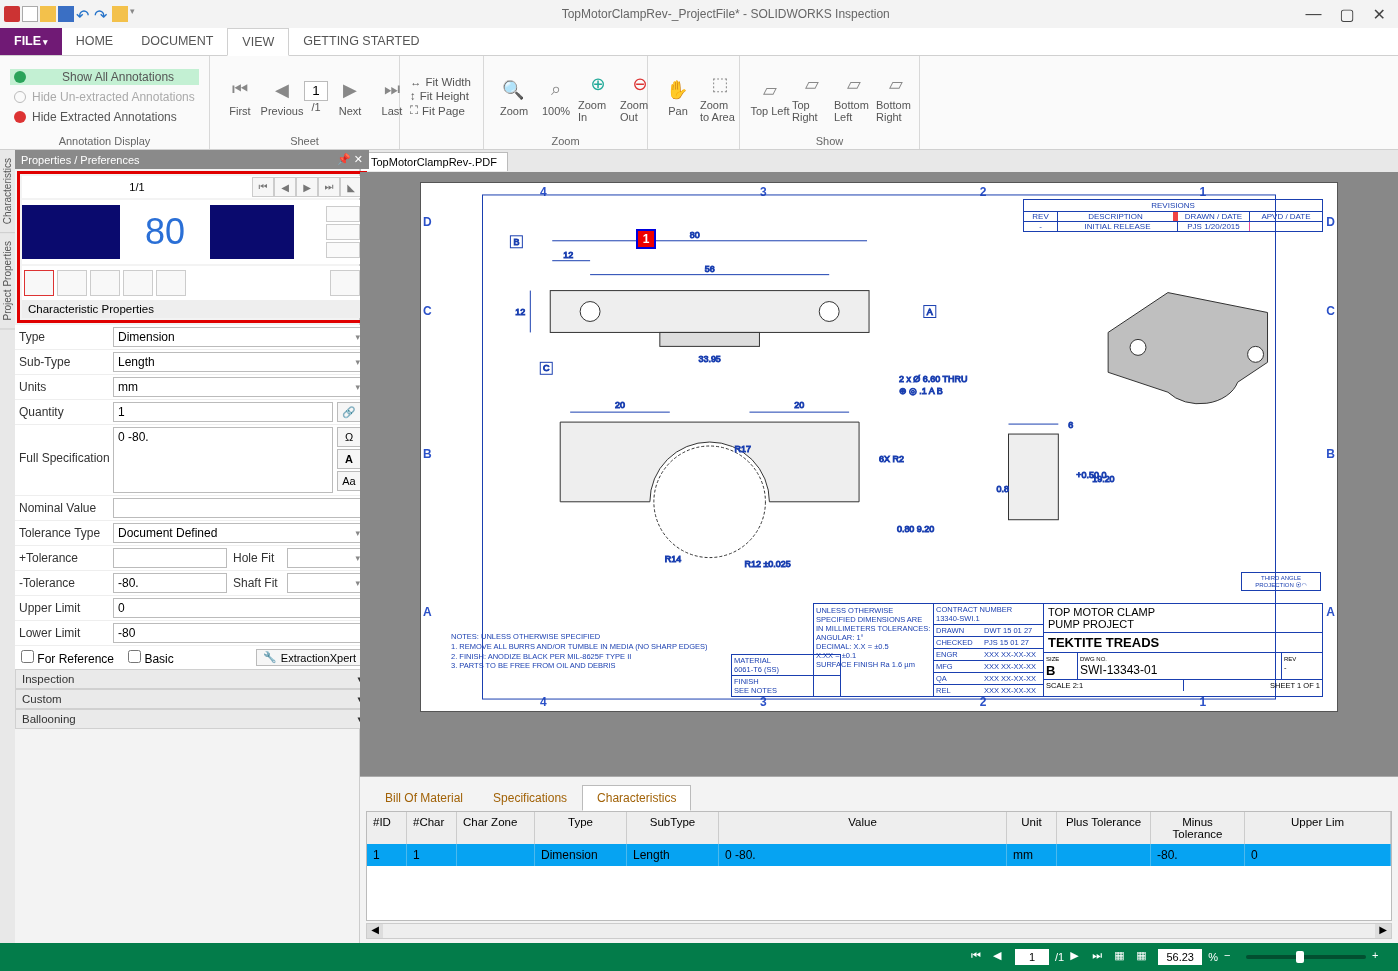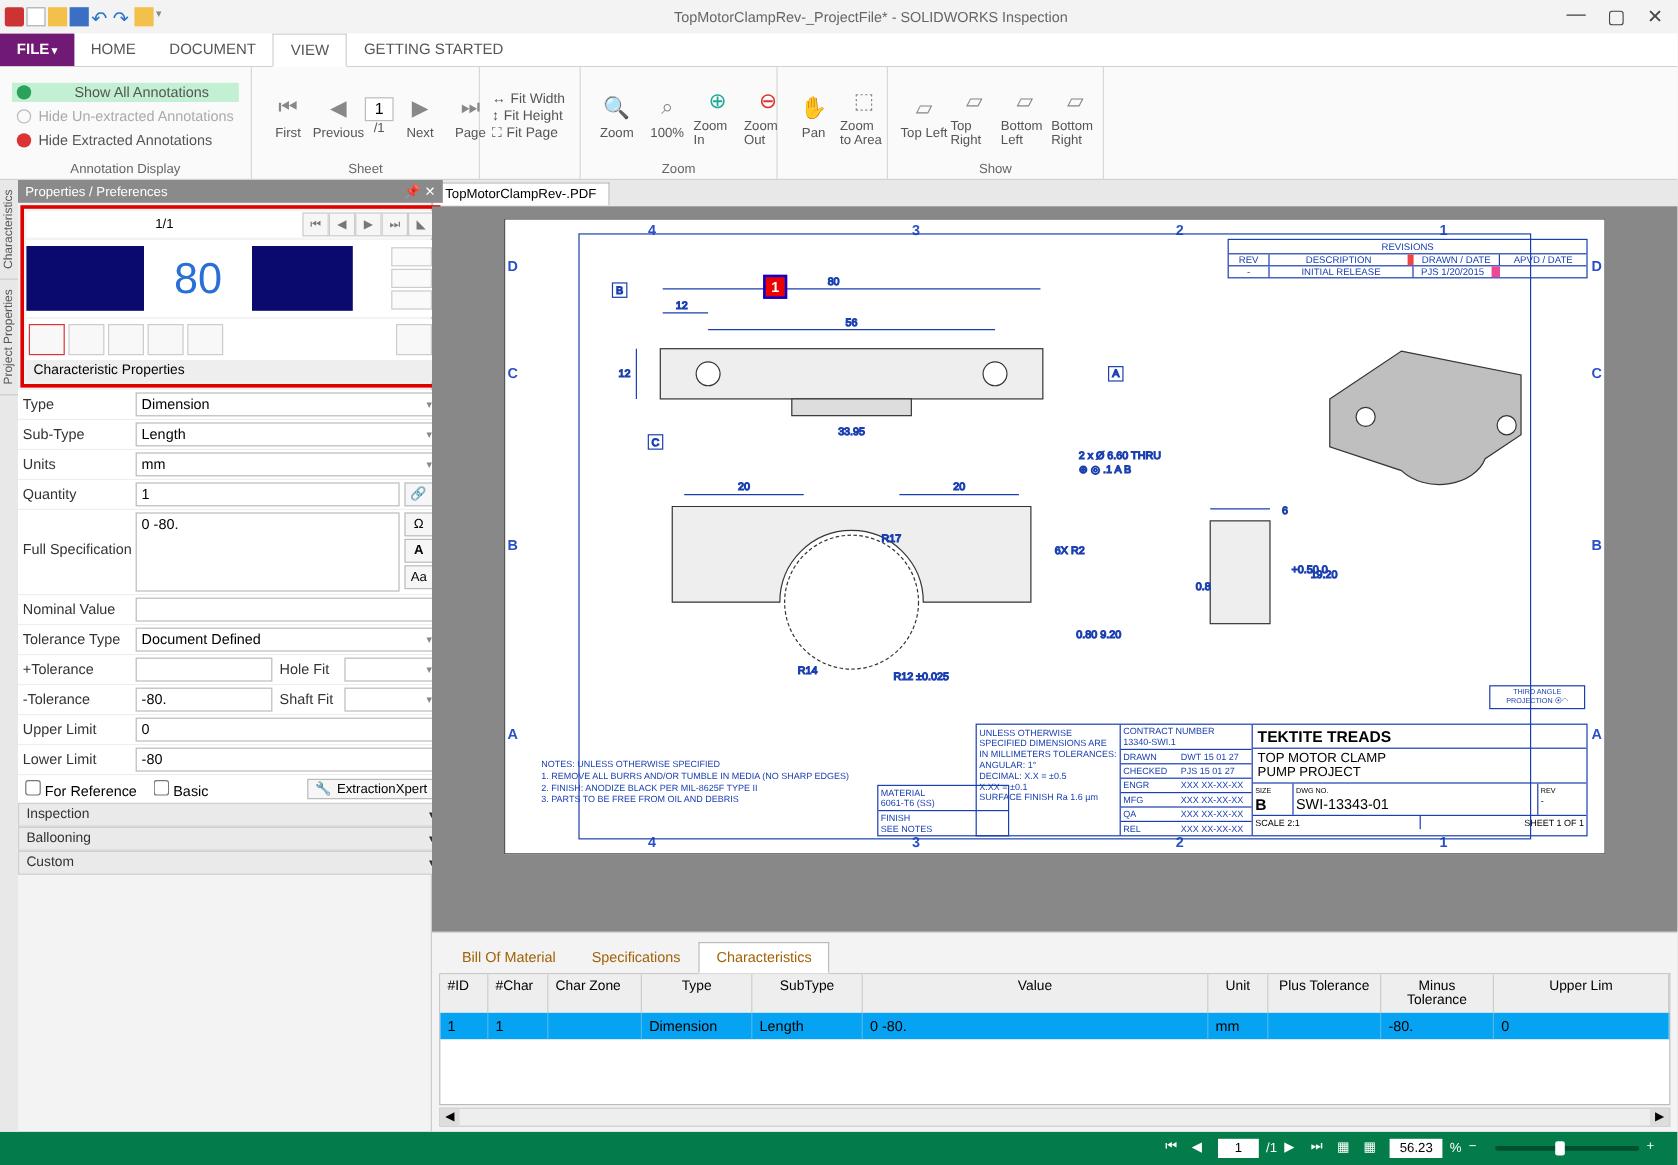--- a/index.html
+++ b/index.html
@@ -162,21 +162,21 @@
       <div style="display:flex;flex-direction:column;align-items:center;font-size:11px;color:#555;">
         <input type="text" style="width: 24px; height: 20px; border: 1px solid rgb(187, 187, 187); text-align: center;" value="1">
         <span>/1</span>
       </div>
       <div class="rbtn">
           <div class="glyph">▶</div>
           <span>Next</span>
         </div>
       <div class="rbtn">
           <div class="glyph">⏭</div>
-          <span>Page</span>
+          <span>Last</span>
         </div>
     </div>
     <div class="label">Sheet</div>
   </div>
   <div class="rgroup" style="width:84px;">
     <div class="body">
         <div class="fit-list">
       <div class="r">
             <span>↔</span>
             <span>Fit Width</span>
@@ -373,25 +373,25 @@
         <div class="xbtn">
             <span>🔧</span>
             <span>ExtractionXpert</span>
           </div>
       </div>
       <div class="sectionhdr">
           <span>Inspection</span>
           <span style="font-size:9px;">▾</span>
         </div>
       <div class="sectionhdr">
+          <span>Custom</span>
+          <span style="font-size:9px;">▾</span>
+        </div>
+      <div class="sectionhdr">
           <span>Ballooning</span>
-          <span style="font-size:9px;">▾</span>
-        </div>
-      <div class="sectionhdr">
-          <span>Custom</span>
           <span style="font-size:9px;">▾</span>
         </div>
     </div>
   </div>
 
   <div class="mainarea">
     <div class="doctab">
       <div class="t">TopMotorClampRev-.PDF</div>
     </div>
     <div class="drawarea">
@@ -477,21 +477,21 @@
           <div style="text-align:center;border-bottom:1px solid #1a3fb0;padding:1px;">REVISIONS</div>
           <div style="display:flex;border-bottom:1px solid #1a3fb0;">
             <div style="width:34px;text-align:center;border-right:1px solid #1a3fb0;">REV</div>
             <div style="flex:1;text-align:center;border-right:5px solid #ef4444;">DESCRIPTION</div>
             <div style="width:72px;text-align:center;border-right:1px solid #1a3fb0;">DRAWN / DATE</div>
             <div style="width:72px;text-align:center;">APVD / DATE</div>
           </div>
           <div style="display:flex;">
             <div style="width:34px;text-align:center;border-right:1px solid #1a3fb0;">-</div>
             <div style="flex:1;text-align:center;border-right:1px solid #1a3fb0;">INITIAL RELEASE</div>
-            <div style="width:72px;text-align:center;border-right:7px solid #ec4899;">PJS 1/20/2015</div>
+            <div style="width:72px;text-align:center;border-right:1px solid #ec4899;">PJS 1/20/2015</div>
             <div style="width:72px;text-align:center;"></div>
           </div>
         </div>
 
         <div style="position:absolute;right:16px;bottom:120px;font-size:6px;color:#1a3fb0;border:1px solid #1a3fb0;padding:2px 4px;text-align:center;width:80px;"><span>THIRD ANGLE PROJECTION</span> ⦿◠</div>
 
         <div style="position:absolute;left:30px;bottom:40px;font-size:7.5px;color:#1a3fb0;line-height:1.3;">
           <div>NOTES:  UNLESS OTHERWISE SPECIFIED</div>
           <div>1. REMOVE ALL BURRS AND/OR TUMBLE IN MEDIA (NO SHARP EDGES)</div>
           <div>2. FINISH:  ANODIZE BLACK PER MIL-8625F TYPE II</div>
@@ -527,25 +527,25 @@
             <div style="display:flex;border-bottom:1px solid #1a3fb0;">
                 <div style="width:48px;padding:1px 2px;">QA</div>
                 <div style="flex:1;padding:1px 2px;">XXX XX-XX-XX</div>
               </div>
             <div style="display:flex;">
                 <div style="width:48px;padding:1px 2px;">REL</div>
                 <div style="flex:1;padding:1px 2px;">XXX XX-XX-XX</div>
               </div>
           </div>
           <div style="flex:1;display:flex;flex-direction:column;">
-            <div style="padding:2px 4px;font-size:13px;font-weight:bold;color:#000;border-bottom:1px solid #1a3fb0;">TEKTITE TREADS</div>
             <div style="padding:2px 4px;font-size:11px;color:#000;border-bottom:1px solid #1a3fb0;">
                 <div>TOP MOTOR CLAMP</div>
                 <div>PUMP PROJECT</div>
               </div>
+            <div style="padding:2px 4px;font-size:13px;font-weight:bold;color:#000;border-bottom:1px solid #1a3fb0;">TEKTITE TREADS</div>
             <div style="display:flex;border-bottom:1px solid #1a3fb0;color:#000;">
               <div style="width:34px;border-right:1px solid #1a3fb0;padding:1px 2px;"><span style="font-size:6px;">SIZE</span><br><span style="font-size:13px;font-weight:bold;">B</span></div>
               <div style="flex:1;border-right:1px solid #1a3fb0;padding:1px 2px;"><span style="font-size:6px;">DWG NO.</span><br><span style="font-size:12px;">SWI-13343-01</span></div>
               <div style="width:40px;padding:1px 2px;"><span style="font-size:6px;">REV</span><br><span>-</span></div>
             </div>
             <div style="display:flex;color:#000;">
                 <div style="flex:1;border-right:1px solid #1a3fb0;padding:1px 2px;">SCALE 2:1</div>
                 <div style="flex:1;padding:1px 2px;text-align:right;">SHEET 1 OF 1</div>
               </div>
           </div>

